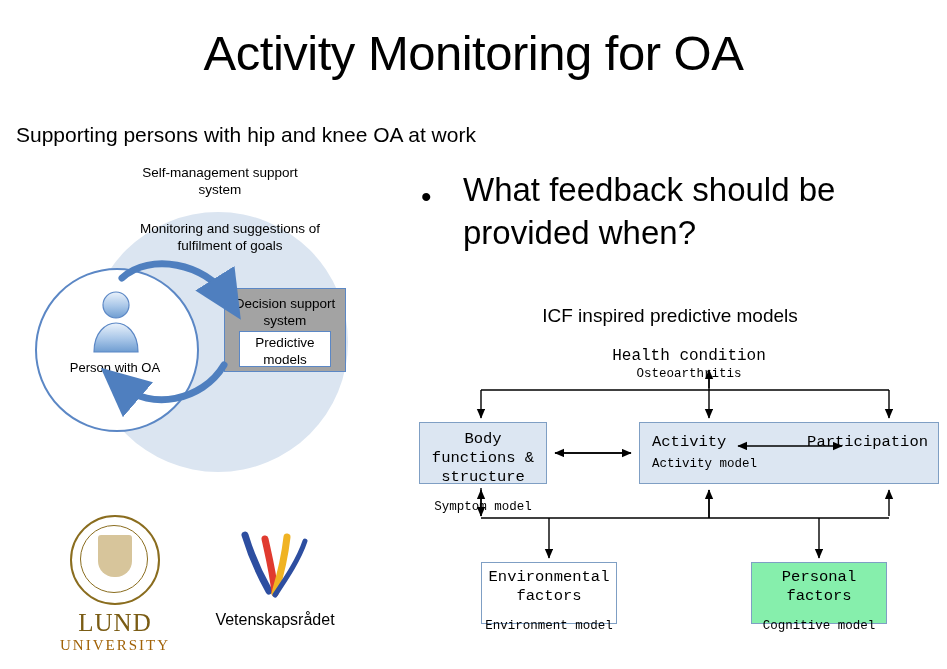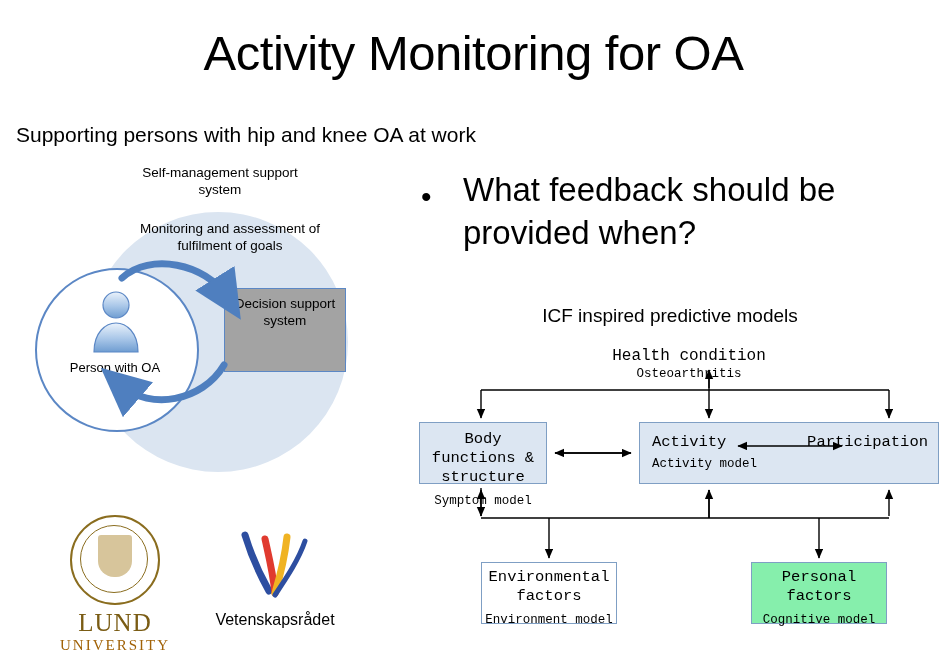--- a/index.html
+++ b/index.html
@@ -178,21 +178,21 @@
     box-sizing: border-box;
     text-align: center;
   }
   .icf-box .main {
     font-size: 15.5px;
     line-height: 19px;
   }
   .icf-box .sub {
     font-size: 12.5px;
     line-height: 16px;
-    margin-top: 6px;
+    margin-top: 12px;
   }
   #box-body {
     left: 0px;  top: 82px;  width: 128px; height: 62px;
     padding-top: 7px;
   }
   #box-actpart {
     left: 220px; top: 82px; width: 300px; height: 62px;
   }
   #actpart-row {
     position: absolute;
@@ -312,40 +312,41 @@
 
   <div id="bullet-block">
     <span class="bullet-dot">•</span>
     <div class="bullet-text">What feedback should be provided when?</div>
   </div>
 
   <div id="left-diagram">
     <div id="big-circle"></div>
 
     <div class="dlabel" id="label-sms">Self-management support system</div>
-    <div class="dlabel" id="label-mon">Monitoring and assessment of fulfilment of goals</div>
+    <div class="dlabel" id="label-mon">Monitoring and suggestions of fulfilment of goals</div>
 
     <div id="person-circle"></div>
 
     <svg id="person-icon" viewBox="0 0 56 64">
       <defs>
         <linearGradient id="pgrad" x1="0" y1="0" x2="0" y2="1">
           <stop offset="0%" stop-color="#eaf2fb"></stop>
           <stop offset="55%" stop-color="#a8c6e8"></stop>
           <stop offset="100%" stop-color="#6f9dd1"></stop>
         </linearGradient>
       </defs>
       <circle cx="28" cy="15" r="13" fill="url(#pgrad)" stroke="#5b87c5" stroke-width="1.2"></circle>
       <path d="M6 62 C6 42 18 33 28 33 C38 33 50 42 50 62 Z" fill="url(#pgrad)" stroke="#5b87c5" stroke-width="1.2"></path>
     </svg>
 
     <div id="person-label">Person with OA</div>
 
     <div id="decision-box">
       <div id="decision-title">Decision support system</div>
+      <div id="predictive-box">Predictive models</div>
     </div>
 
     <svg id="cycle-arrows" viewBox="0 0 400 330">
       <defs>
         <marker id="ah" markerWidth="7" markerHeight="7" refX="3" refY="3.3" orient="auto">
           <path d="M0,0 L7,3.3 L0,6.6 Z" fill="#4f7fbf"></path>
         </marker>
       </defs>
 
       <path d="M112,118 C140,92 196,104 216,136" fill="none" stroke="#4f7fbf" stroke-width="7" stroke-linecap="round" marker-end="url(#ah)"></path>

